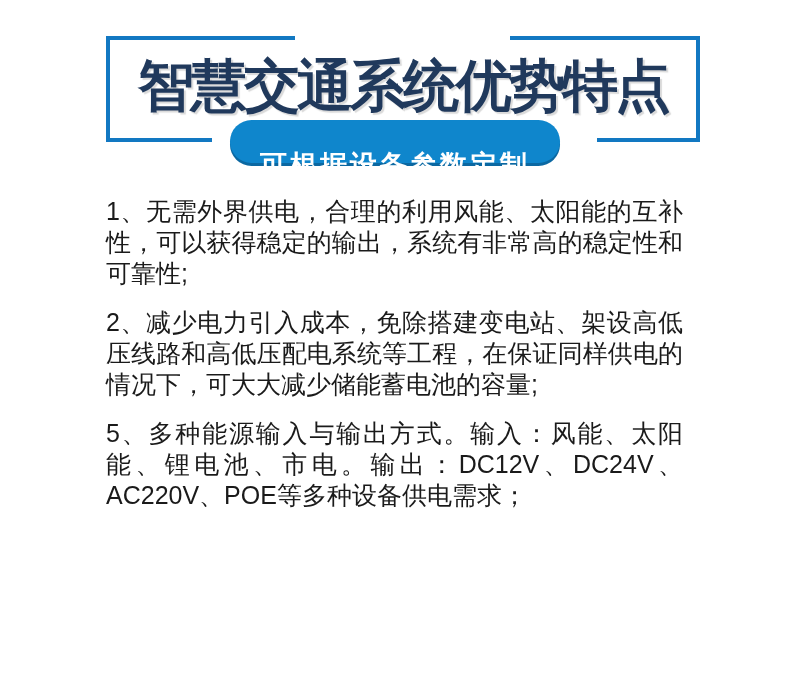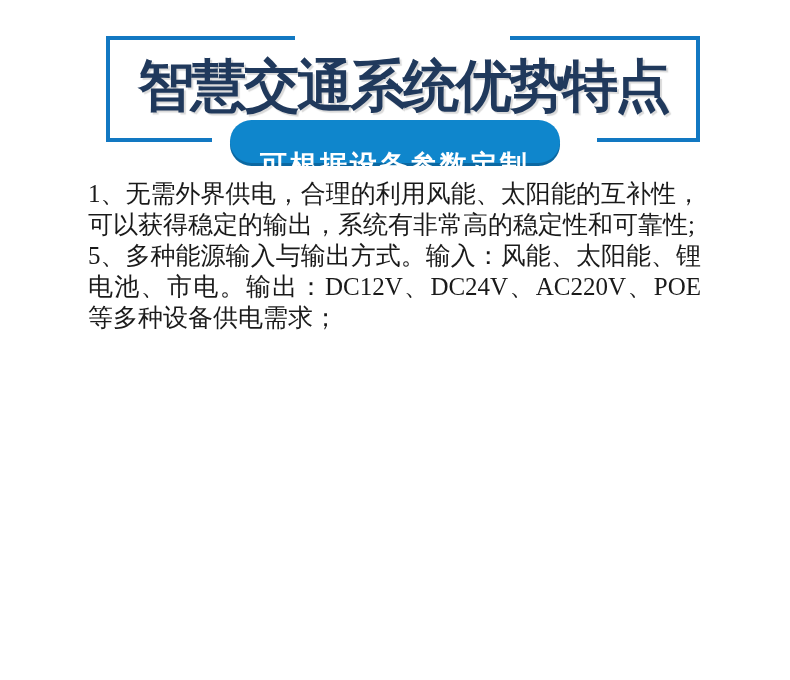--- a/index.html
+++ b/index.html
@@ -1,15 +1,15 @@
 <!DOCTYPE html>
 <html style="--page-bg: #ffffff; --frame-blue: #1278c2; --badge-blue: #0f86cc; --badge-shadow: #0b68a2; --title-navy: #20395c; --body-text: #1a1a1a;"><head>
 <meta charset="utf-8">
 <style>
-  * { margin: 0; padding: 0; box-sizing: border-box; font-family: Liberation Serif, serif; }
+  * { margin: 0; padding: 0; box-sizing: border-box; }
   html, body { background: #ffffff; }
   .page {
     position: relative;
     width: 790px;
     height: 680px;
     background: var(--page-bg, #ffffff);
     overflow: hidden;
     font-family: "Liberation Sans", "DejaVu Sans", sans-serif;
   }
 
@@ -65,21 +65,21 @@
   .features {
     position: absolute;
     left: 88px; top: 178px;
     width: 613px;
     color: var(--body-text, #1a1a1a);
     font-size: 25px;
     line-height: 31px;
     text-align: justify;
     text-justify: inter-character;
   }
-  .features p { margin: 0; }
+  .features p { margin: 18px; }
 </style>
 </head>
 <body>
 
 <div class="page">
 
   <header>
     <div class="frame">
       <span class="seg top-left"></span>
       <span class="seg top-right"></span>
@@ -91,17 +91,18 @@
 
     <h1 class="main-title">智慧交通系统优势特点</h1>
 
     <div class="badge">
       <span>可根据设备参数定制</span>
     </div>
   </header>
 
   <main class="features">
     <p>1、无需外界供电，合理的利用风能、太阳能的互补性，可以获得稳定的输出，系统有非常高的稳定性和可靠性;</p>
+    <p>2、减少电力引入成本，免除搭建变电站、架设高低压线路和高低压配电系统等工程，在保证同样供电的情况下，可大大减少储能蓄电池的容量;</p>
     <p>5、多种能源输入与输出方式。输入：风能、太阳能、锂电池、市电。输出：DC12V、DC24V、AC220V、POE等多种设备供电需求；</p>
 
   </main>
 
 </div>
 
 </body></html>

